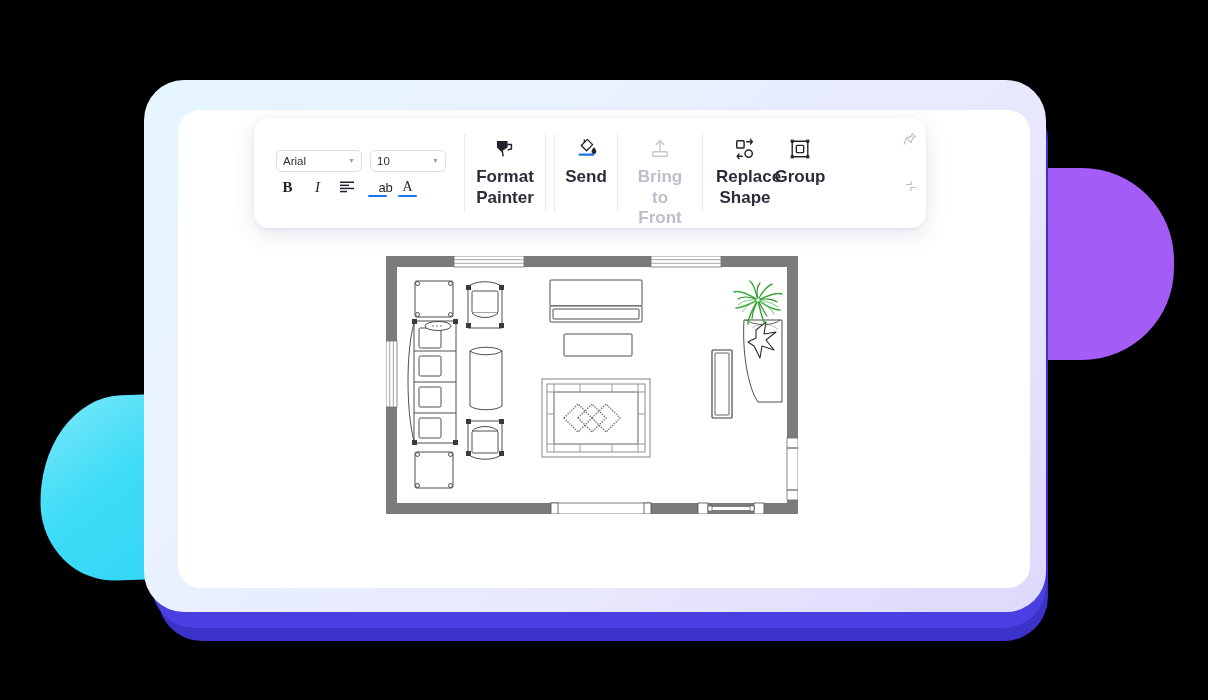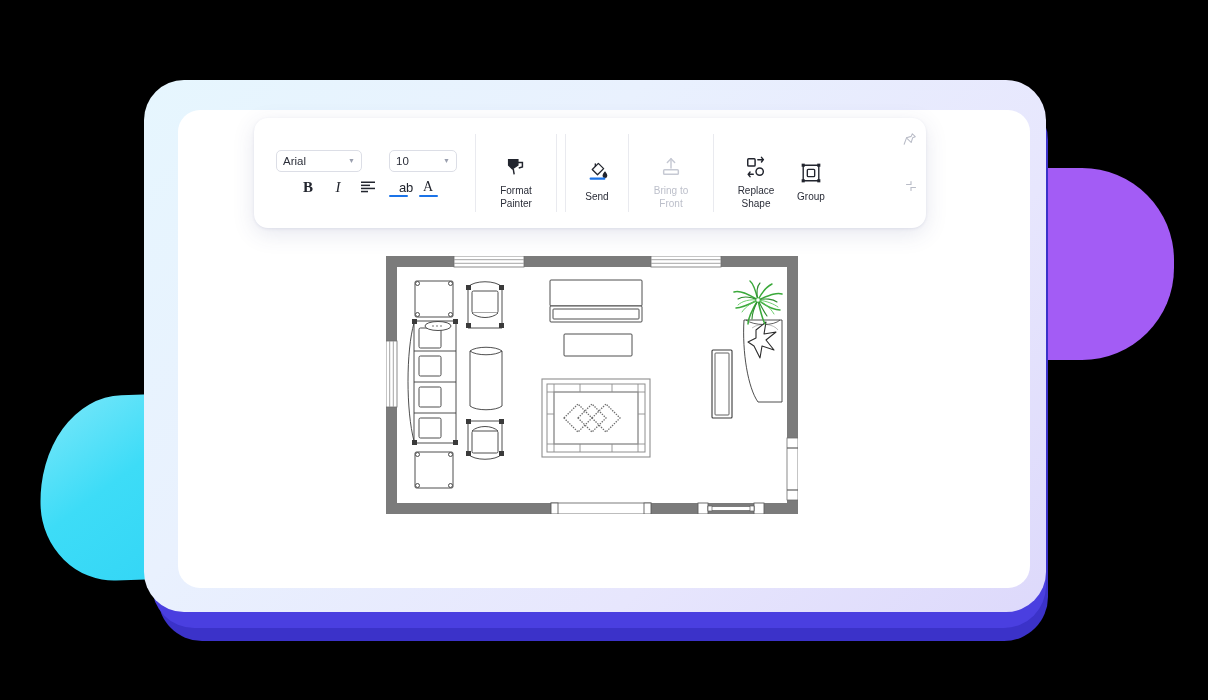--- a/index.html
+++ b/index.html
@@ -39,50 +39,50 @@
     background:#ffffff;border-radius:22px;overflow:hidden;
   }
 
   
   #toolbar{
     position:absolute;left:254px;top:118px;width:672px;height:110px;
     background:#ffffff;border-radius:14px;
     box-shadow:0 6px 22px rgba(60,70,130,.13),0 1px 3px rgba(60,70,130,.10);
     display:flex;align-items:stretch;padding:0 6px;box-sizing:border-box;
   }
-  .tb-group{display:flex;align-items:center;padding:0 7px;position:relative;}
+  .tb-group{display:flex;align-items:flex-start;padding:0 7px;position:relative;}
   .tb-sep{width:1px;background:#e9eaef;margin:16px 4px;align-self:stretch;}
 
   
   #font-group{flex-direction:column;justify-content:center;gap:6px;padding-left:16px;padding-right:14px;}
   .selects{display:flex;gap:8px;}
   .sel{
     height:22px;border:1px solid #dcdee6;border-radius:5px;background:#fff;
     display:flex;align-items:center;padding:0 6px;box-sizing:border-box;
     font-size:11.5px;color:#2c2f3a;position:relative;
   }
   #font-family-select{width:86px;}
-  #font-size-select{width:68px;margin-left:19px;}
+  #font-size-select{width:76px;}
   .sel .caret{position:absolute;right:6px;font-size:7px;color:#9a9fae;line-height:1;}
   .fmt-row{display:flex;align-items:center;gap:13px;padding-left:3px;}
   .fmt-btn{width:17px;height:19px;display:flex;align-items:center;justify-content:center;
            font-size:15px;color:#22252e;line-height:1;position:relative;}
   #bold-button{font-weight:bold;font-family:"Liberation Serif",serif;}
   #italic-button{font-style:italic;font-family:"Liberation Serif",serif;}
   .uline{position:absolute;left:-1px;right:-1px;bottom:0px;height:2px;background:#1a73e8;border-radius:1px;}
   #strikethrough-button span.t{font-size:13px;letter-spacing:-.3px;margin-left:16px;}
   #fontcolor-button span.t{font-size:14px;font-family:"Liberation Serif",serif;}
 
   
   .tool{
     width:58px;display:flex;flex-direction:column;align-items:center;
     justify-content:flex-start;padding-top:18px;gap:5px;
   }
   .tool .ico{width:26px;height:26px;display:flex;align-items:center;justify-content:center;}
-  .tool .lbl{font-size:10px;color:#2b2e39;text-align:center;line-height:1.22;max-width:58px;}
+  .tool .lbl{font-size:17px;color:#2b2e39;text-align:center;line-height:1.22;max-width:58px;font-weight:bold;}
   .tool.disabled .lbl{color:#bcbfca;}
   .tool.active .ico{background:#f0f1f6;border-radius:8px;}
   .tool.wide{width:62px;}
 
   
   #pin-icon{position:absolute;right:9px;top:14px;width:14px;height:14px;}
   #collapse-icon{position:absolute;right:9px;top:60px;width:12px;height:12px;}
 
   
   #floorplan-canvas{

